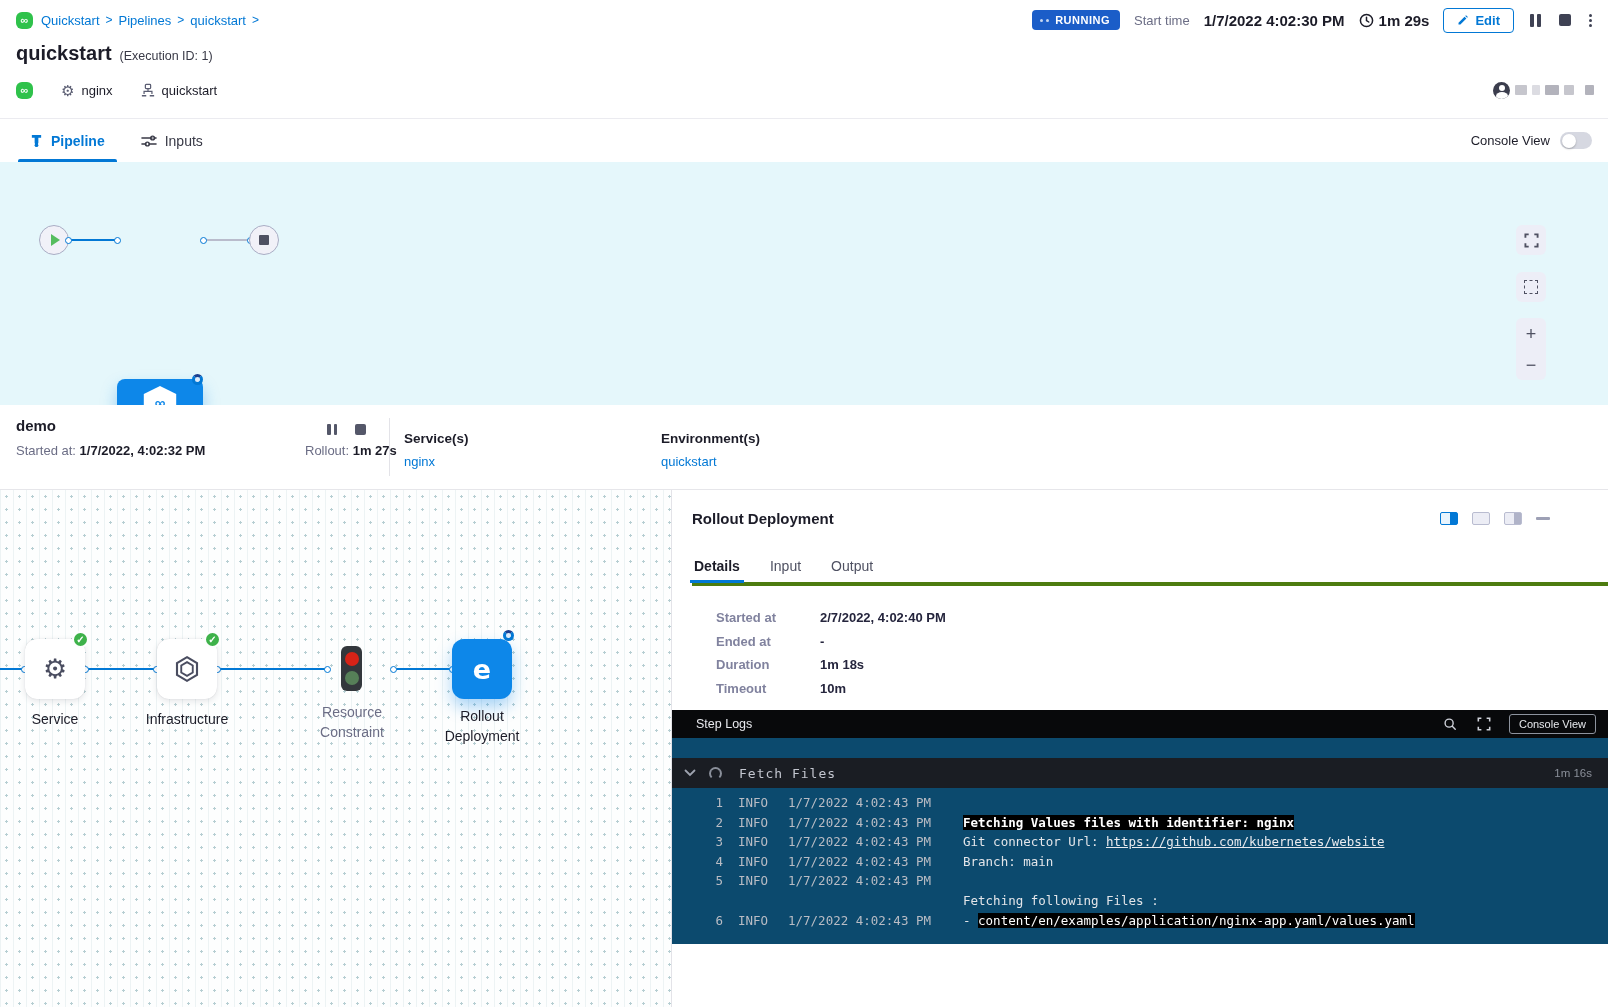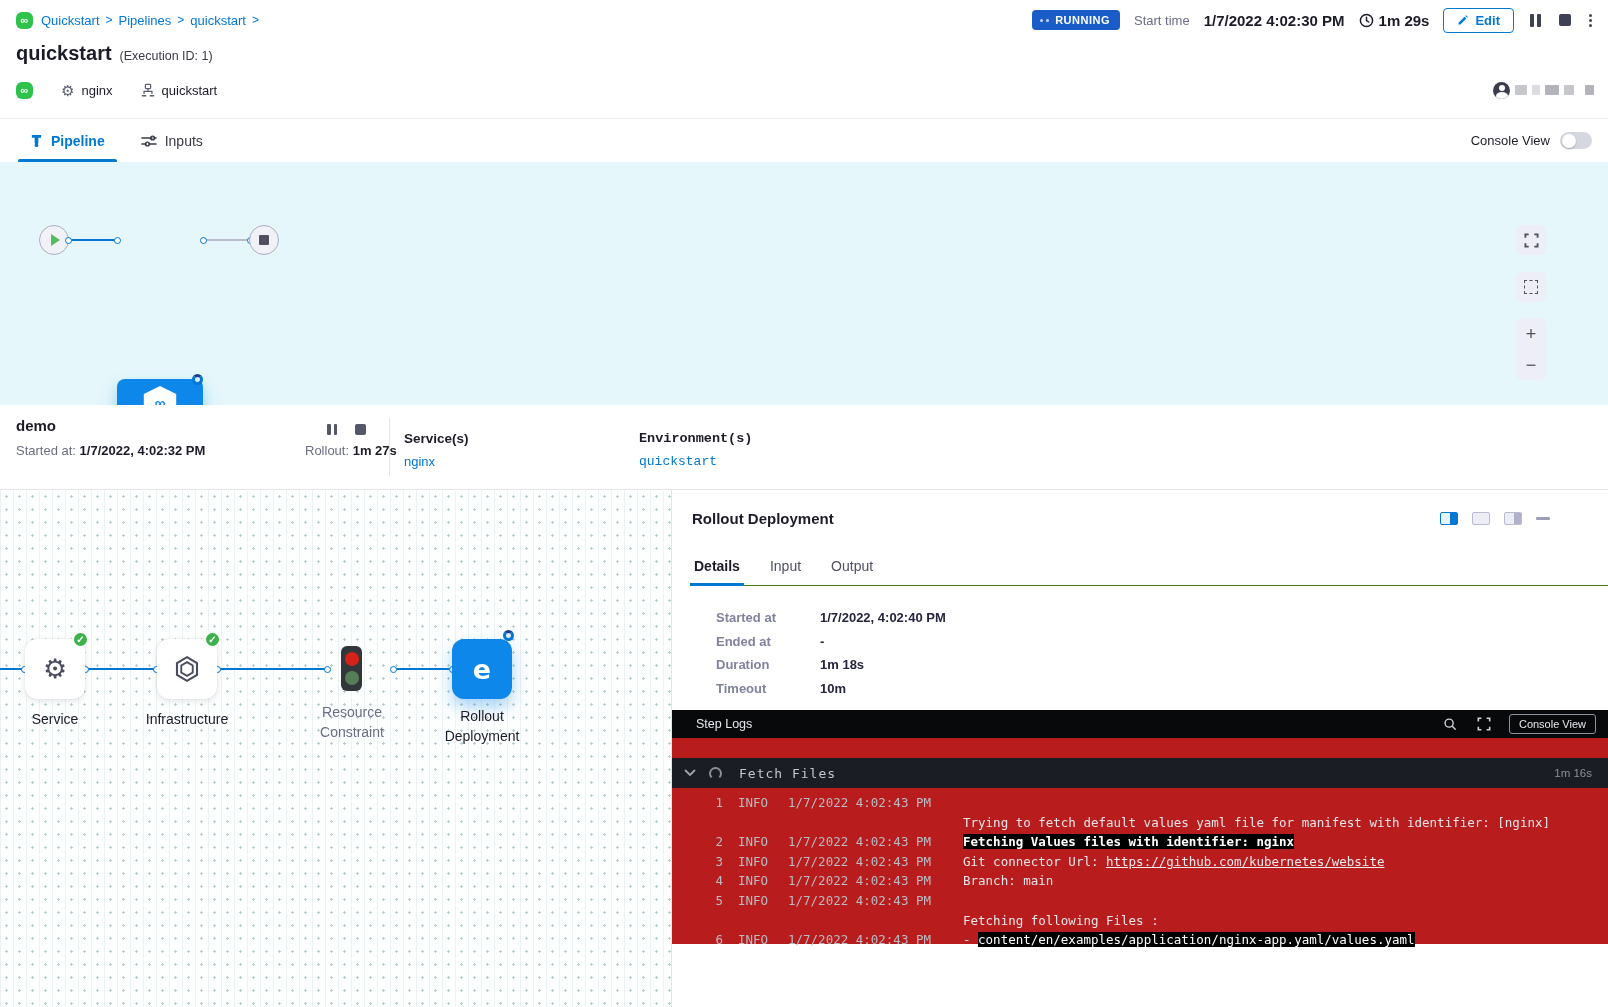--- a/index.html
+++ b/index.html
@@ -108,31 +108,31 @@
   .steppanel { position:relative; width:936px; height:517px; background:#fff; }
   .sp-title { position:absolute; left:20px; top:20px; font-size:15px; font-weight:bold; }
   .layout-icons { position:absolute; right:58px; top:22px; display:flex; align-items:center; gap:14px; }
   .lay { width:18px; height:13px; border-radius:2px; position:relative; cursor:pointer; }
   .lay.a { border:1.5px solid #0278d5; background:#e8f4fd; }
   .lay.a:after { content:""; position:absolute; right:0; top:0; bottom:0; width:45%; background:#0278d5; }
   .lay.b { border:1.5px solid #b9bcd0; background:#ecedf5; }
   .lay.c { border:1.5px solid #b9bcd0; background:#ecedf5; }
   .lay.c:after { content:""; position:absolute; right:0; top:0; bottom:0; width:45%; background:#b0b3c8; }
   .lay-dash { width:14px; height:3px; background:#9da0b5; border-radius:1px; cursor:pointer; }
-  .sp-tabs { position:absolute; left:20px; top:66px; right:0; height:30px; display:flex; gap:26px; border-bottom:1px solid #4d7c0f; }
+  .sp-tabs { position:absolute; left:20px; top:66px; right:0; height:30px; display:flex; gap:26px; border-bottom:4px solid #4d7c0f; }
   .sp-tab { font-size:14px; color:#4f5162; position:relative; cursor:pointer; padding:2px 2px 0 2px; }
   .sp-tab.active { color:#1c1c28; font-weight:bold; }
   .sp-tab.active:after { content:""; position:absolute; left:-2px; right:-2px; bottom:-1px; height:3px; background:#0278d5; }
   .sp-details { position:absolute; left:44px; top:120px; }
   .sp-drow { display:flex; margin-bottom:8px; font-size:13px; line-height:15.5px; }
   .sp-drow .k { width:104px; color:#80829e; font-weight:600; }
   .sp-drow .v { color:#25253d; font-weight:600; }
 
   
-  .logs { position:absolute; left:0; top:220px; width:936px; height:234px; background:#b91c1c; }
+  .logs { position:absolute; left:0; top:220px; width:936px; height:234px; background:#0c4a6e; }
   .logs-header { height:28px; background:#08090b; display:flex; align-items:center; padding:0 12px 0 24px; }
   .logs-title { color:#e8e9ee; font-size:12.5px; }
   .logs-tools { margin-left:auto; display:flex; align-items:center; gap:16px; }
   .cv-btn { background:none; border:1px solid #8d939e; border-radius:3px; color:#e6e8ec; font-size:11px; padding:3px 9px; cursor:pointer; font-family:inherit; }
   .sec-row { height:30px; margin-top:20px; background:#1a1d23; display:flex; align-items:center; padding-left:12px; cursor:pointer; }
   .sec-row .chev { color:#9fa4b0; margin-right:13px; display:flex; }
   .ring { width:13px; height:13px; border-radius:50%; border:2px solid #8a8f9a; border-bottom-color:transparent; }
   .sec-name { margin-left:17px; font-family:"DejaVu Sans Mono", monospace; font-size:13px; color:#c3c6cf; letter-spacing:1px; }
   .sec-dur { margin-left:auto; margin-right:16px; font-size:11.5px; color:#8a8f99; }
   .log-lines { padding-top:5px; }
@@ -312,21 +312,21 @@
     </div>
     <div class="sb-duration">
       <span>Rollout:</span>
       <b>1m 27s</b>
     </div>
     <div class="sb-divider"></div>
     <div class="sb-col" style="left:404px;">
       <div class="h">Service(s)</div>
       <a>nginx</a>
     </div>
-    <div class="sb-col" style="left:639px;font-family:Liberation Mono, monospace;">
+    <div class="sb-col" style="left:661px;">
       <div class="h">Environment(s)</div>
       <a>quickstart</a>
     </div>
   </div>
 
   <div class="bottom">
 
     <div class="canvas2">
       <div class="edge blue" style="left:0; top:178px; width:25px;"></div>
       <div class="edge blue" style="left:85px; top:178px; width:72px;"></div>
@@ -383,21 +383,21 @@
         <span class="lay-dash"></span>
       </div>
       <div class="sp-tabs">
           <div class="sp-tab active">Details</div>
           <div class="sp-tab">Input</div>
           <div class="sp-tab">Output</div>
         </div>
       <div class="sp-details">
           <div class="sp-drow">
             <span class="k">Started at</span>
-            <span class="v">1/7/2022, 4:02:40 PM</span>
+            <span class="v">2/7/2022, 4:02:40 PM</span>
           </div>
           <div class="sp-drow">
             <span class="k">Ended at</span>
             <span class="v">-</span>
           </div>
           <div class="sp-drow">
             <span class="k">Duration</span>
             <span class="v">1m 18s</span>
           </div>
           <div class="sp-drow">
@@ -431,21 +431,20 @@
                 <path d="M1.5 1.5L6 6l4.5-4.5" fill="none" stroke="#9fa4b0" stroke-width="1.8" stroke-linecap="round"></path>
               </svg>
           </span>
           <span class="ring"></span>
           <span class="sec-name">Fetch Files</span>
           <span class="sec-dur">1m 16s</span>
         </div>
 
         <div class="log-lines">
             <div class="log-line"><span class="ln">1</span><span class="lv">INFO</span><span class="lt">1/7/2022 4:02:43 PM</span><span class="lm"></span></div>
-            <div class="log-line"><span class="ln"></span><span class="lv"></span><span class="lt"></span><span class="lm"><span>Trying to fetch default values yaml file for manifest with identifier: [nginx]</span></span></div>
             <div class="log-line"><span class="ln">2</span><span class="lv">INFO</span><span class="lt">1/7/2022 4:02:43 PM</span><span class="lm"><span class="b hl">Fetching Values files with identifier: nginx</span></span></div>
             <div class="log-line"><span class="ln">3</span><span class="lv">INFO</span><span class="lt">1/7/2022 4:02:43 PM</span><span class="lm"><span>Git connector Url: </span><span class="link">https://github.com/kubernetes/website</span></span></div>
             <div class="log-line"><span class="ln">4</span><span class="lv">INFO</span><span class="lt">1/7/2022 4:02:43 PM</span><span class="lm"><span>Branch: main</span></span></div>
             <div class="log-line"><span class="ln">5</span><span class="lv">INFO</span><span class="lt">1/7/2022 4:02:43 PM</span><span class="lm"></span></div>
             <div class="log-line"><span class="ln"></span><span class="lv"></span><span class="lt"></span><span class="lm"><span>Fetching following Files :</span></span></div>
             <div class="log-line"><span class="ln">6</span><span class="lv">INFO</span><span class="lt">1/7/2022 4:02:43 PM</span><span class="lm"><span>- </span><span class="hl">content/en/examples/application/nginx-app.yaml/values.yaml</span></span></div>
           </div>
 
       </div>
     </div>

